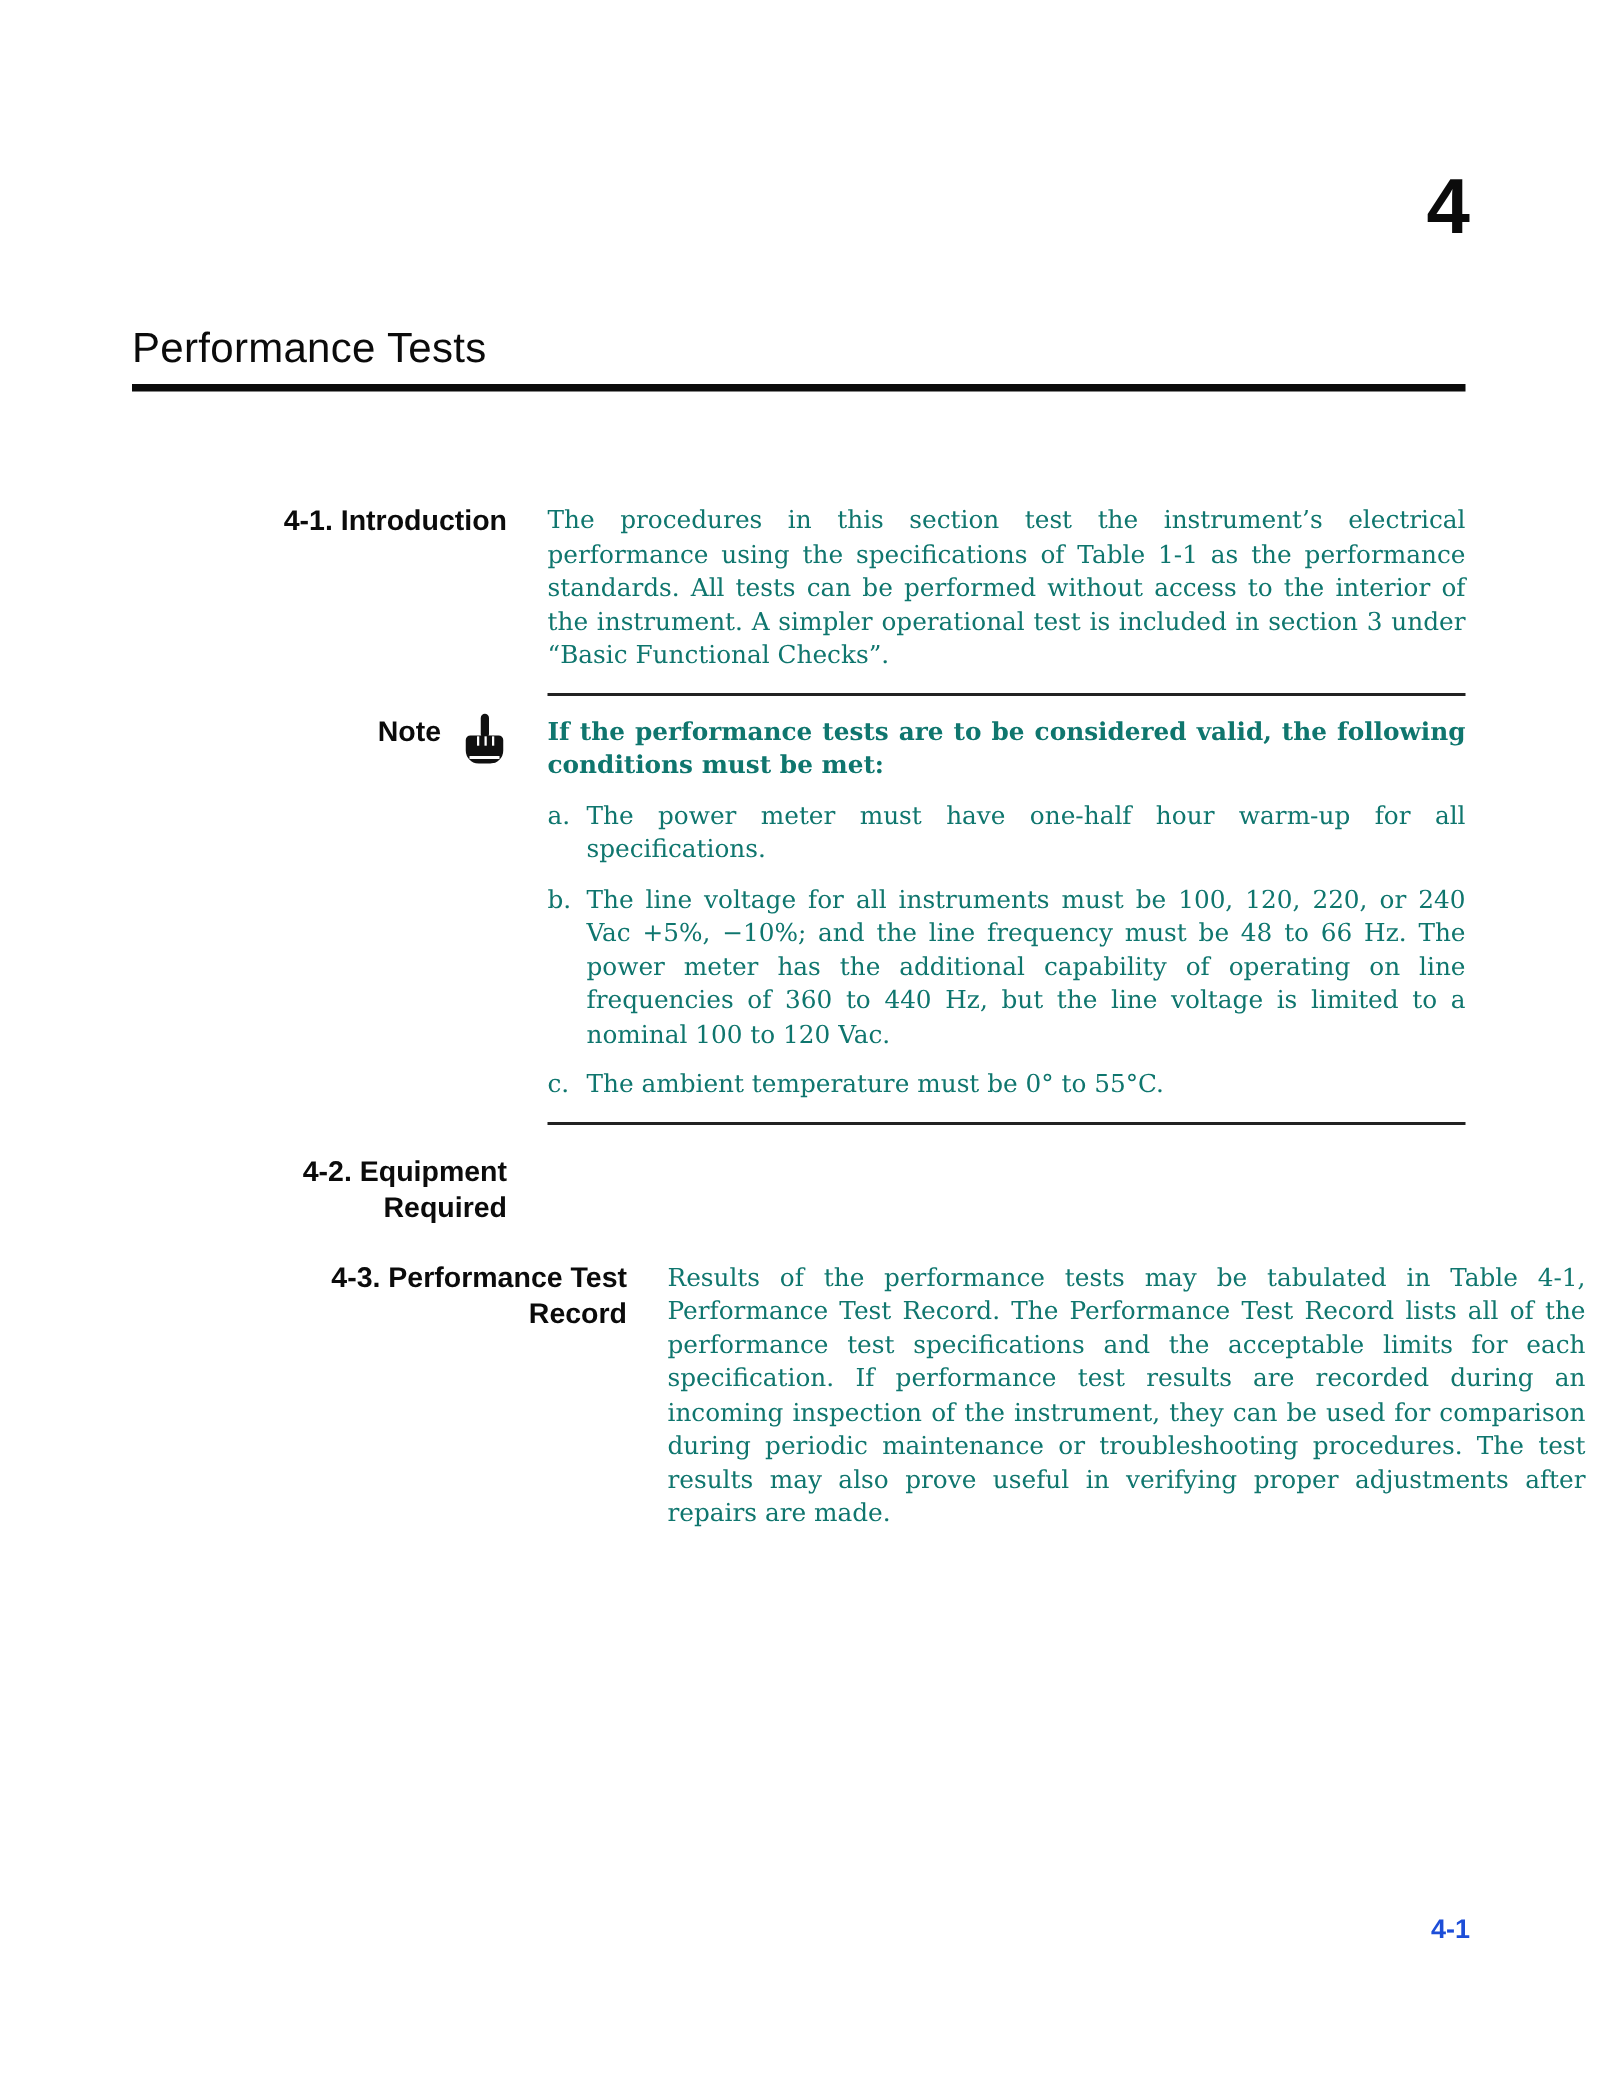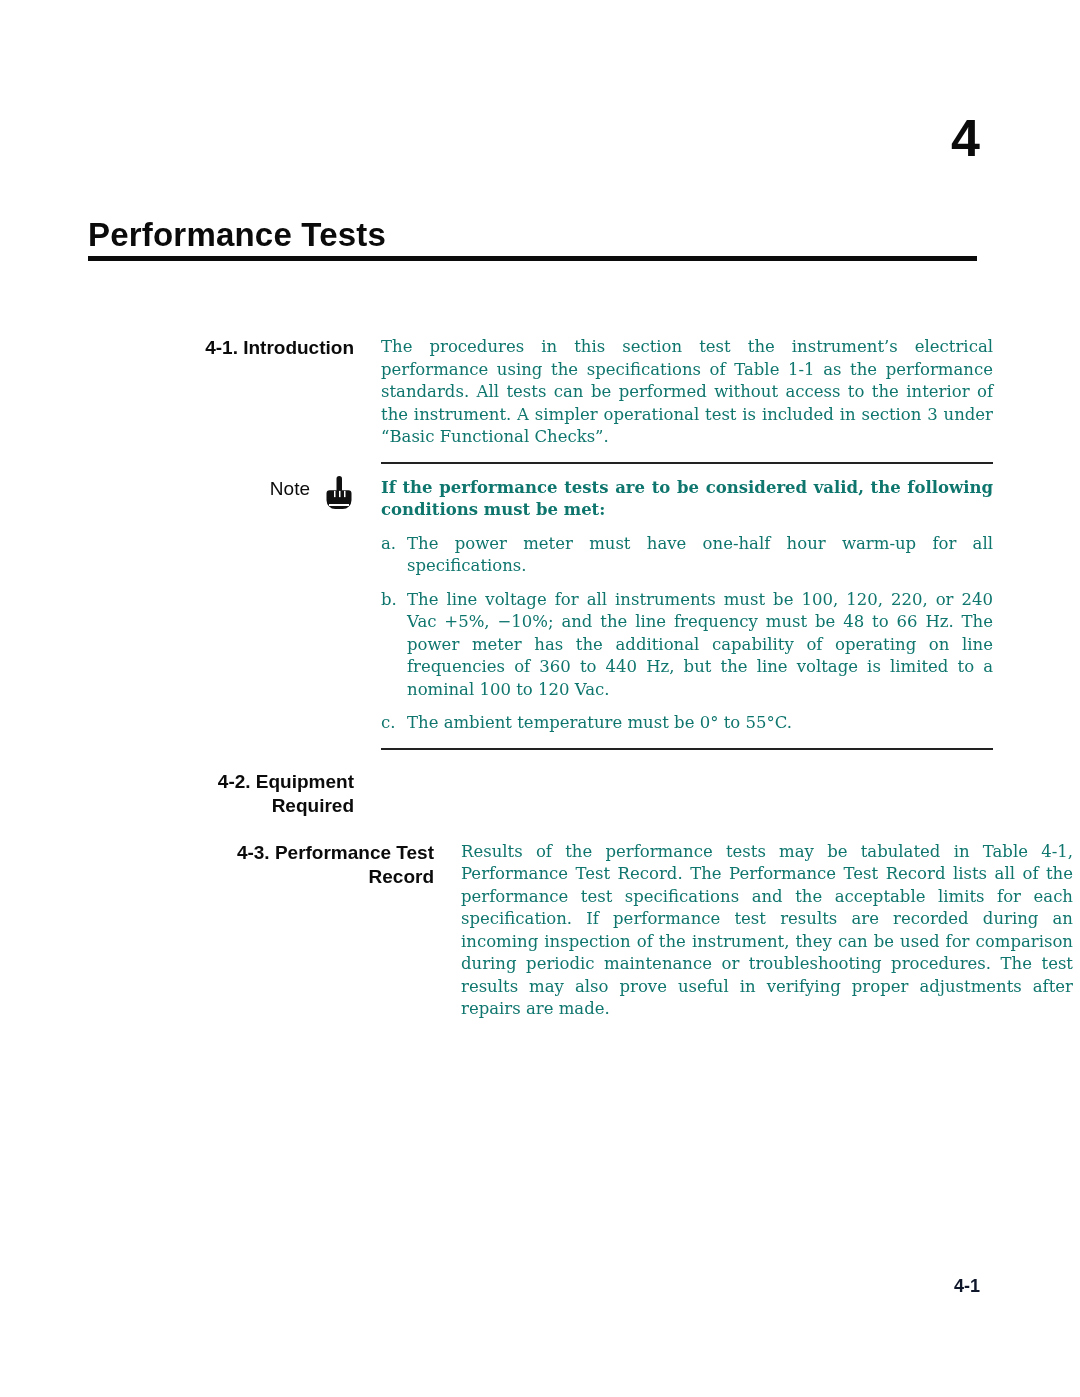--- a/index.html
+++ b/index.html
@@ -25,37 +25,37 @@
     font-weight: bold;
     font-size: 52px;
     line-height: 1;
     color: #0b0b0b;
   }
   .page-title {
     position: absolute;
     top: 216px;
     left: 88px;
     font-family: "Liberation Sans", sans-serif;
-    font-weight: bold;
-    font-size: 33px;
+    font-weight: normal;
+    font-size: 28px;
     letter-spacing: 0.2px;
     color: #0b0b0b;
   }
   .title-rule {
     position: absolute;
     top: 256px;
     left: 88px;
     width: 889px;
     height: 5px;
     background: #0b0b0b;
   }
   .content {
     position: absolute;
     top: 336px;
-    left: 16px;
+    left: 0;
     width: 1057px;
   }
   .row {
     display: flex;
     align-items: flex-start;
   }
   .label-col {
     width: 338px;
     flex: none;
     text-align: right;
@@ -84,21 +84,21 @@
   .note-label-wrap {
     display: flex;
     justify-content: flex-end;
     align-items: flex-start;
     gap: 14px;
     width: 338px;
     flex: none;
   }
   .note-label {
     font-family: "Liberation Sans", sans-serif;
-    font-weight: normal;
+    font-weight: bold;
     font-size: 19px;
     line-height: 24px;
     color: #0b0b0b;
   }
   .hand-icon {
     width: 30px;
     height: 38px;
     margin-top: -2px;
   }
   .note-intro {
@@ -121,21 +121,21 @@
   .sect { margin-bottom: 0; }
   .sect-42 { margin-top: 20px; flex-direction: column; }
   .sect-43 { margin-top: 23px; justify-content: flex-end; }
   .page-number {
     position: absolute;
     top: 1276px;
     right: 100px;
     font-family: "Liberation Sans", sans-serif;
     font-weight: bold;
     font-size: 18px;
-    color: #0f172a;
+    color: #1d4ed8;
   }
 </style>
 </head>
 <body>
 
 <div class="page">
 
   <div class="chapter-number">4</div>
 
   <div class="page-title">Performance Tests</div>

